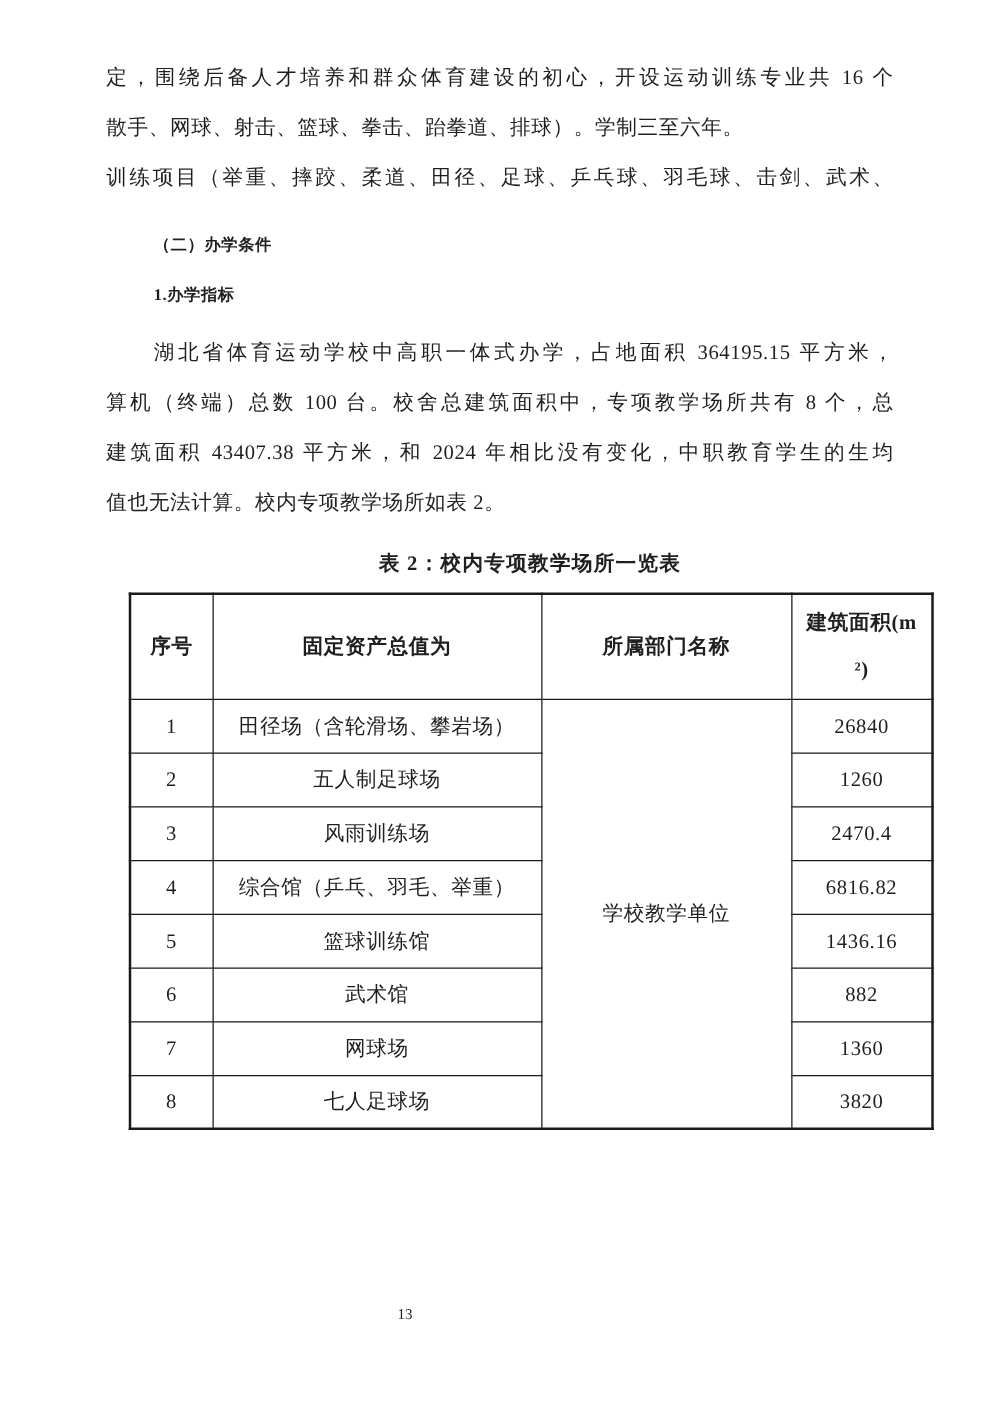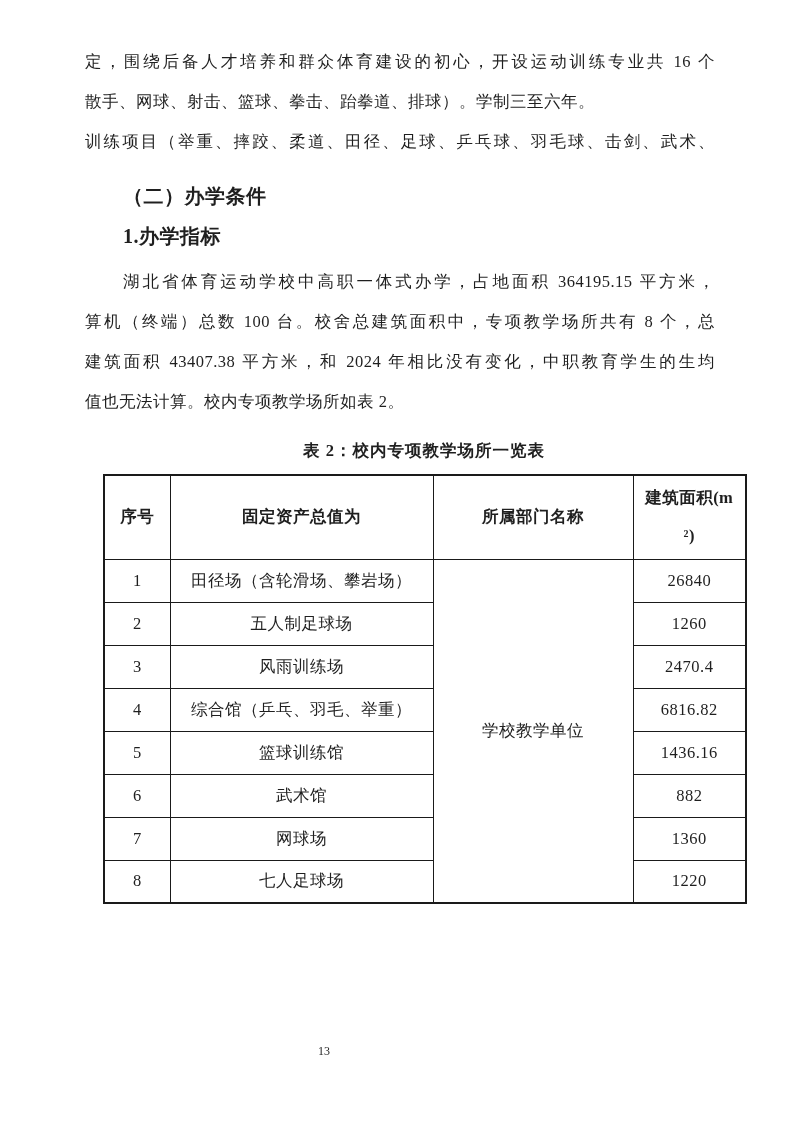--- a/index.html
+++ b/index.html
@@ -27,21 +27,21 @@
     letter-spacing: 0.5px;
     text-align: justify;
     text-align-last: justify;
     white-space: nowrap;
   }
   .line.last {
     text-align: left;
     text-align-last: left;
   }
   .heading {
-    font-size: 20px;
+    font-size: 13px;
     font-weight: 700;
     line-height: 40px;
     padding-left: 38px;
     letter-spacing: 0.5px;
   }
   .heading.section { margin-top: 14px; }
   .para-body { margin-top: 6px; }
   .indent-first { text-indent: 38px; }
   .table-caption {
     margin-top: 9px;
@@ -163,20 +163,20 @@
         <td>882</td>
       </tr>
       <tr class="data-row">
         <td>7</td>
         <td>网球场</td>
         <td>1360</td>
       </tr>
       <tr class="data-row">
         <td>8</td>
         <td>七人足球场</td>
-        <td>1220</td>
+        <td>3820</td>
       </tr>
     </tbody>
   </table>
 
 </div>
 
 <div class="page-number">13</div>
 
 </body></html>

